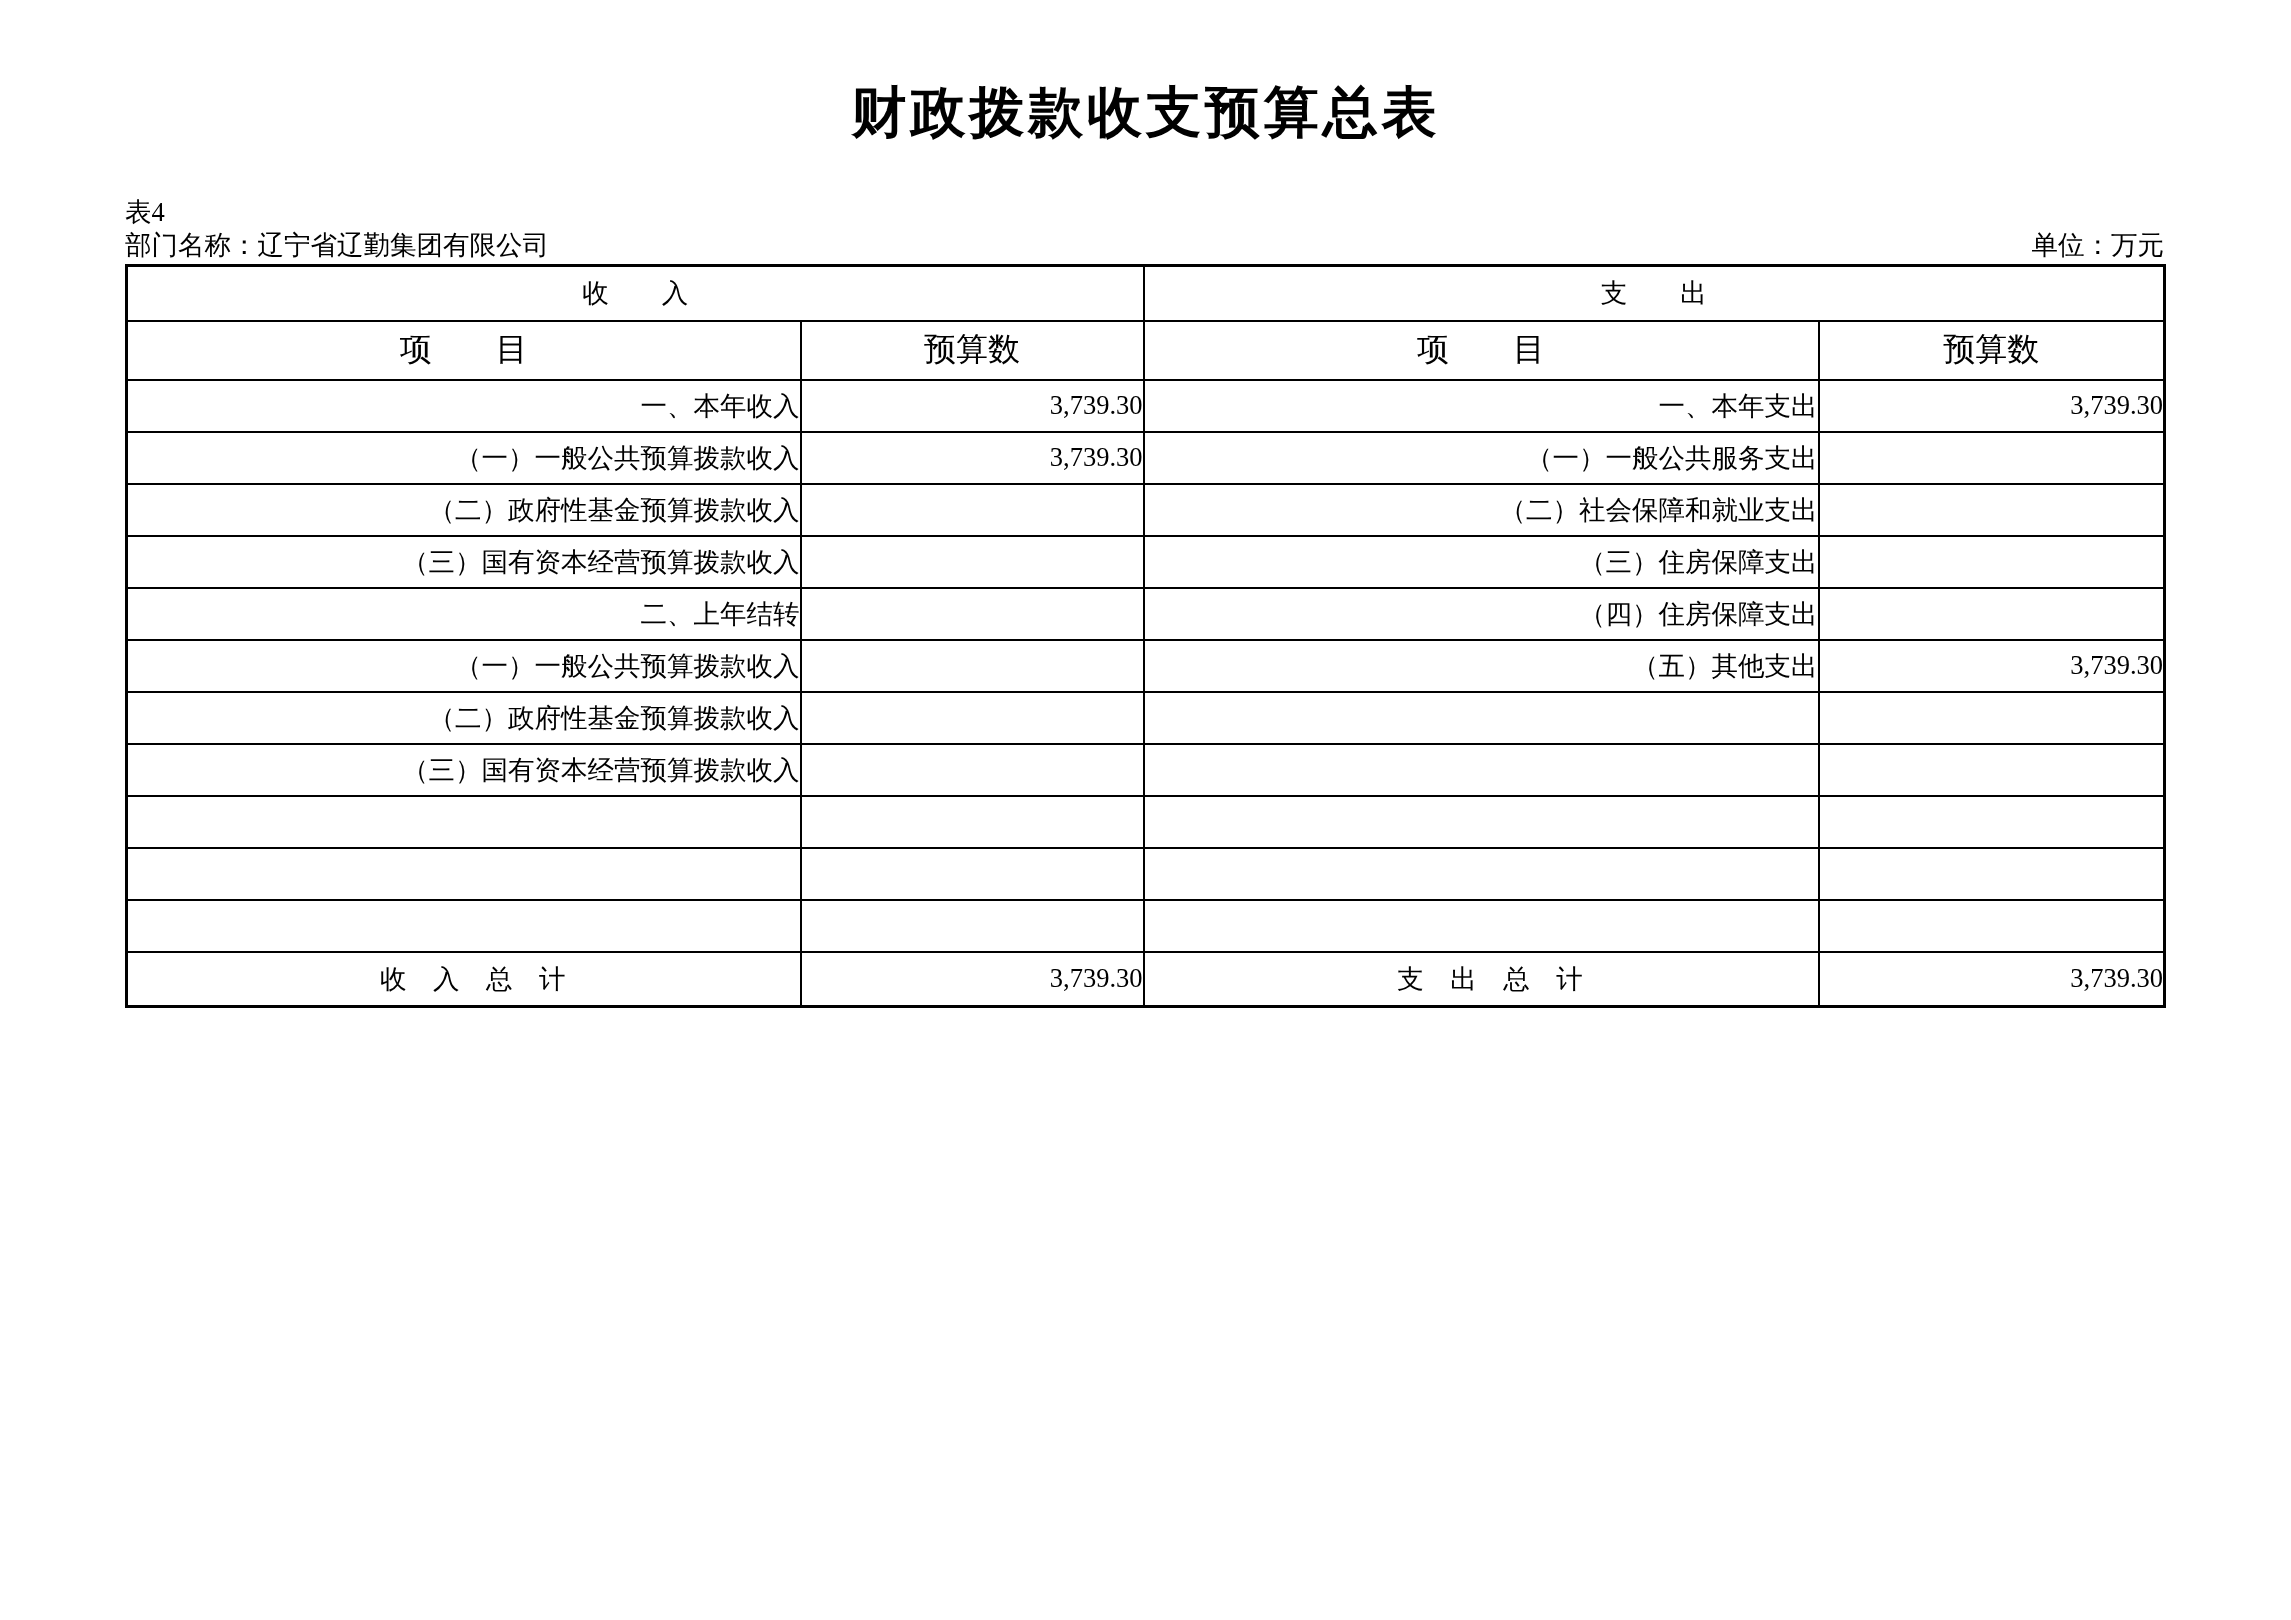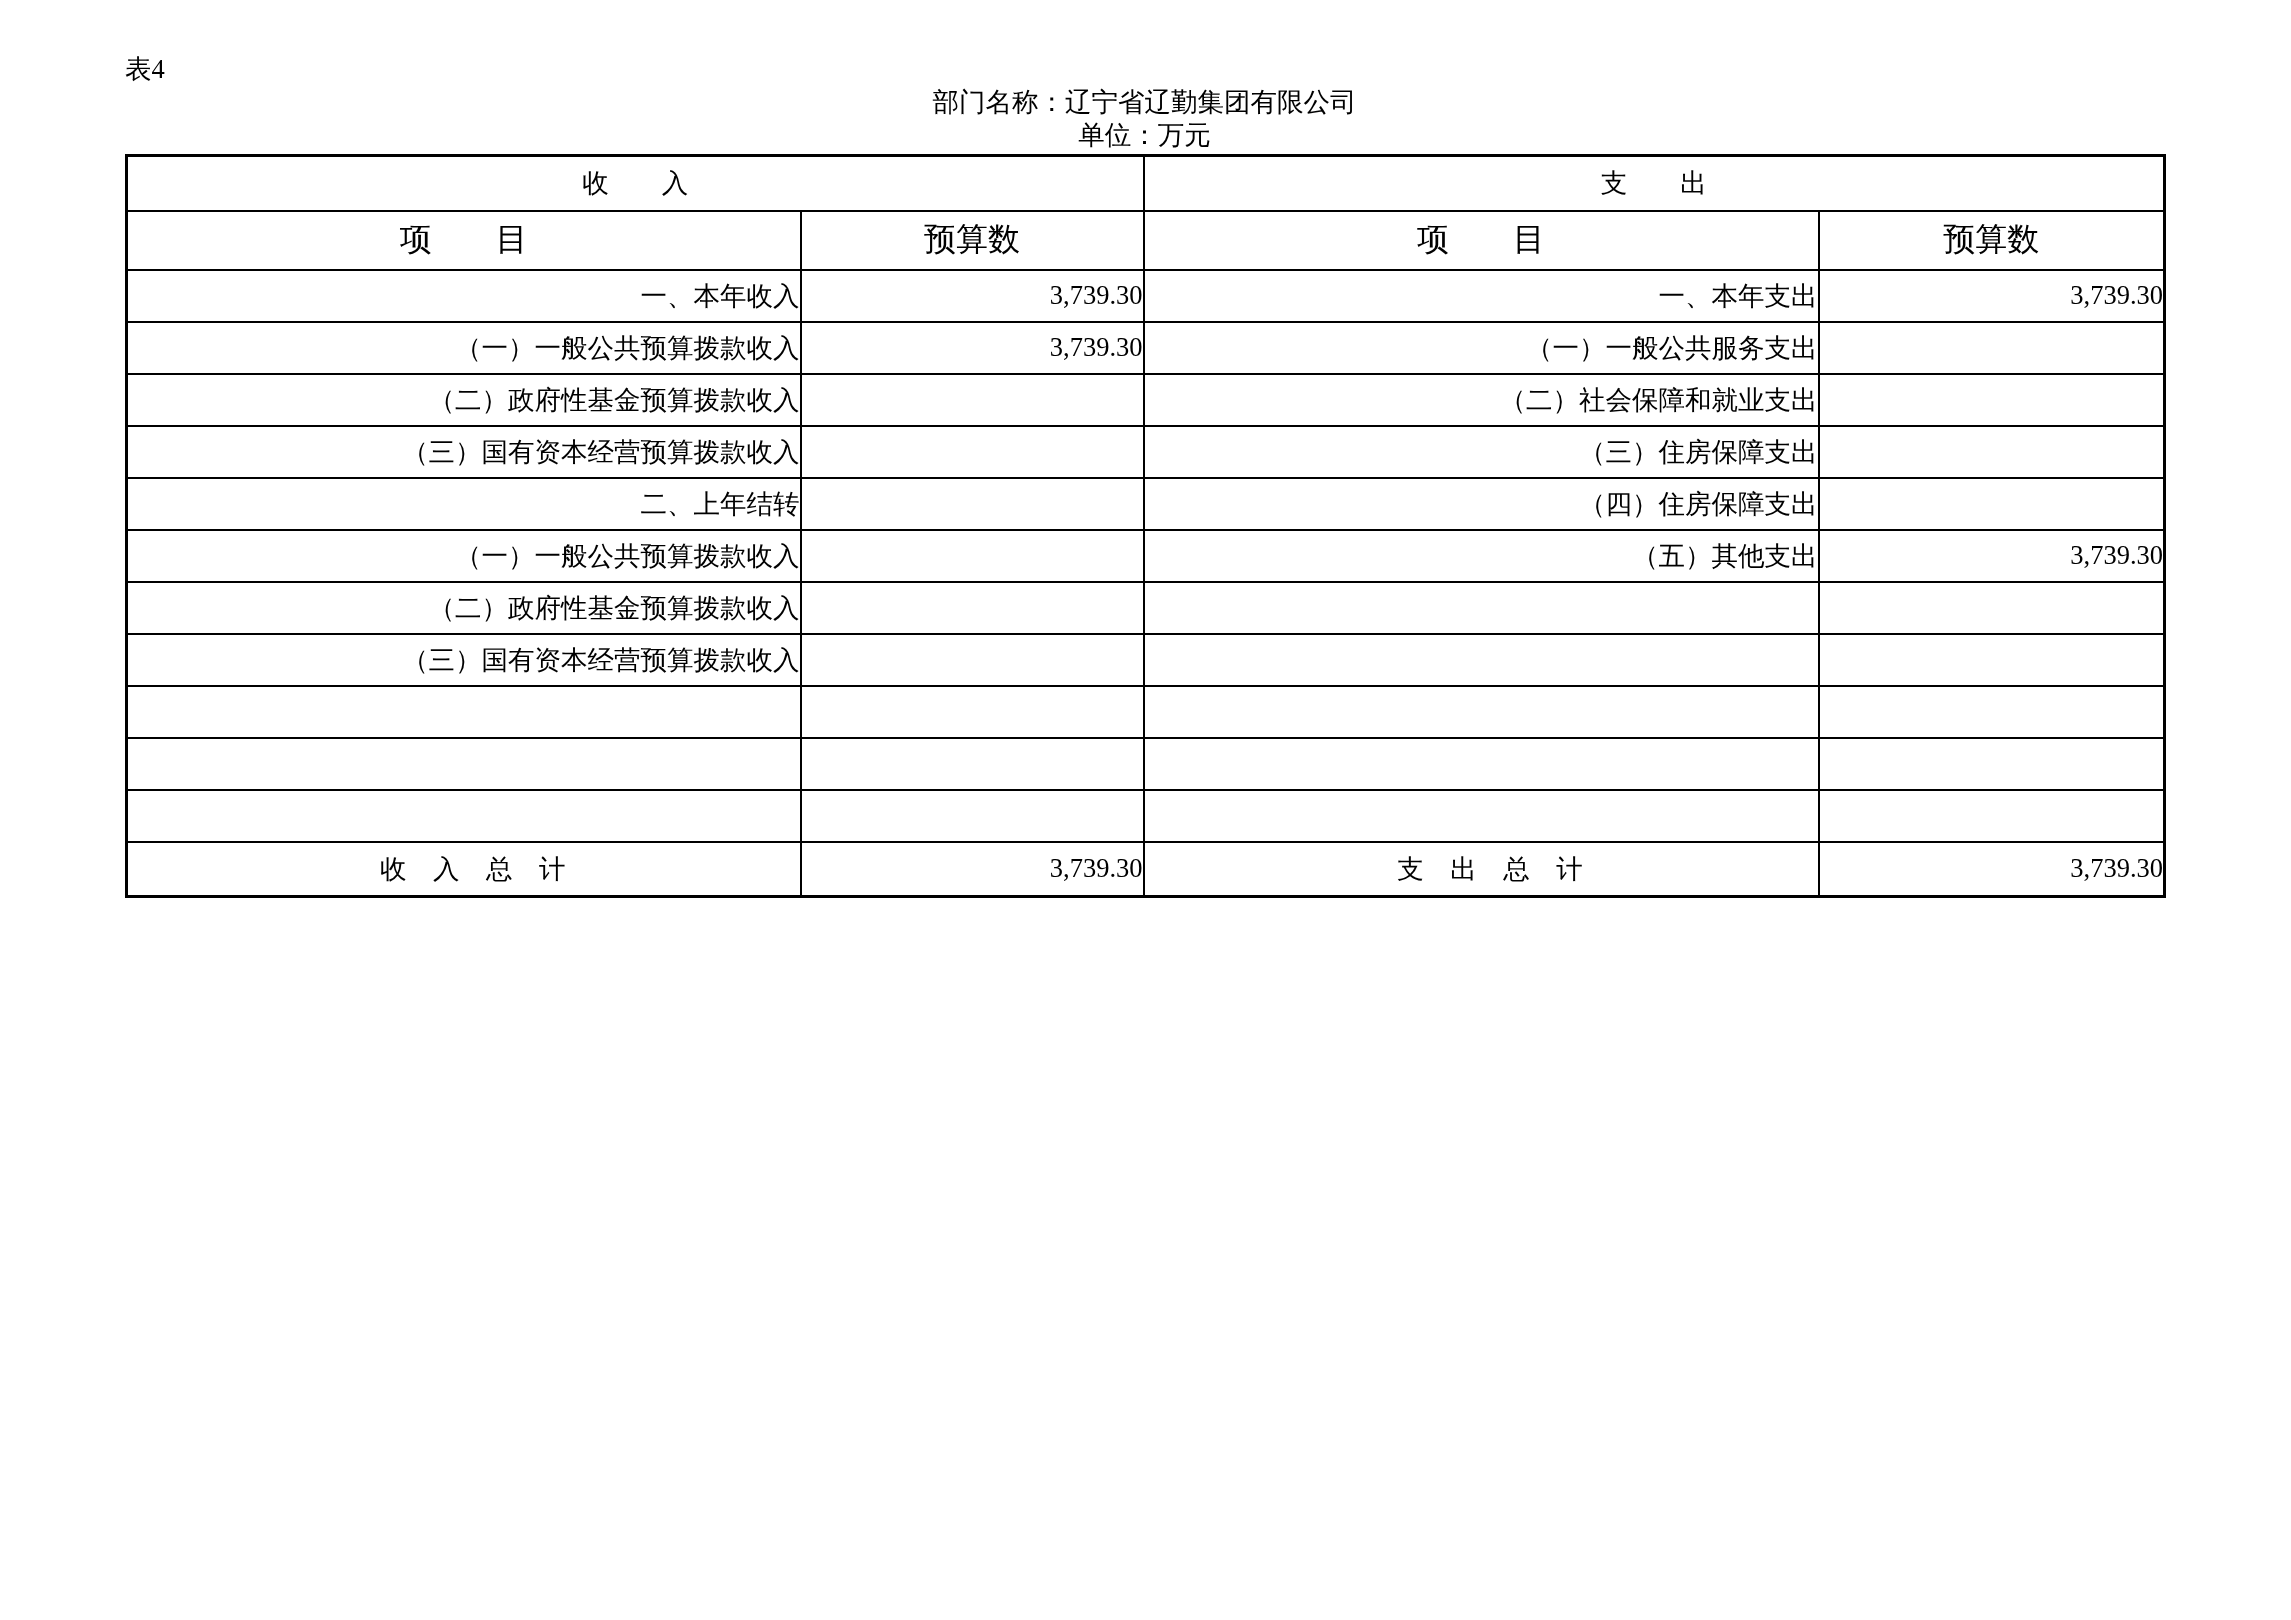--- a/index.html
+++ b/index.html
@@ -23,22 +23,21 @@
   }
   .meta {
     width: 2039px;
     margin: 53px 127px 0 125px;
     font-size: 26.5px;
     line-height: 33px;
   }
   .meta .row2 {
     display: flex;
     justify-content: space-between;
-    align-items: center;
-    flex-direction: column;
+    align-items: flex-end;
   }
   table.budget {
     width: 2039px;
     margin: 2px 127px 0 125px;
     border-collapse: collapse;
     table-layout: fixed;
     border: 3.9px solid #000;
   }
   table.budget th, table.budget td {
     border: 2.9px solid #000;
@@ -55,20 +54,21 @@
   td.item { text-align: left; padding-left: 7.8px; }
   td.num  { text-align: right; padding-right: 5.9px; }
   tr.totalrow td { height: 55px; }
   tr.totalrow td.item { text-align: center; padding-left: 18px; }
 </style>
 </head>
 <body>
 
 <div class="page">
 
+  <div class="title">财政拨款收支预算总表</div>
 
   <div class="meta">
     <div>表4</div>
     <div class="row2">
       <span>部门名称：辽宁省辽勤集团有限公司</span>
       <span>单位：万元</span>
     </div>
   </div>
 
   <table class="budget">

